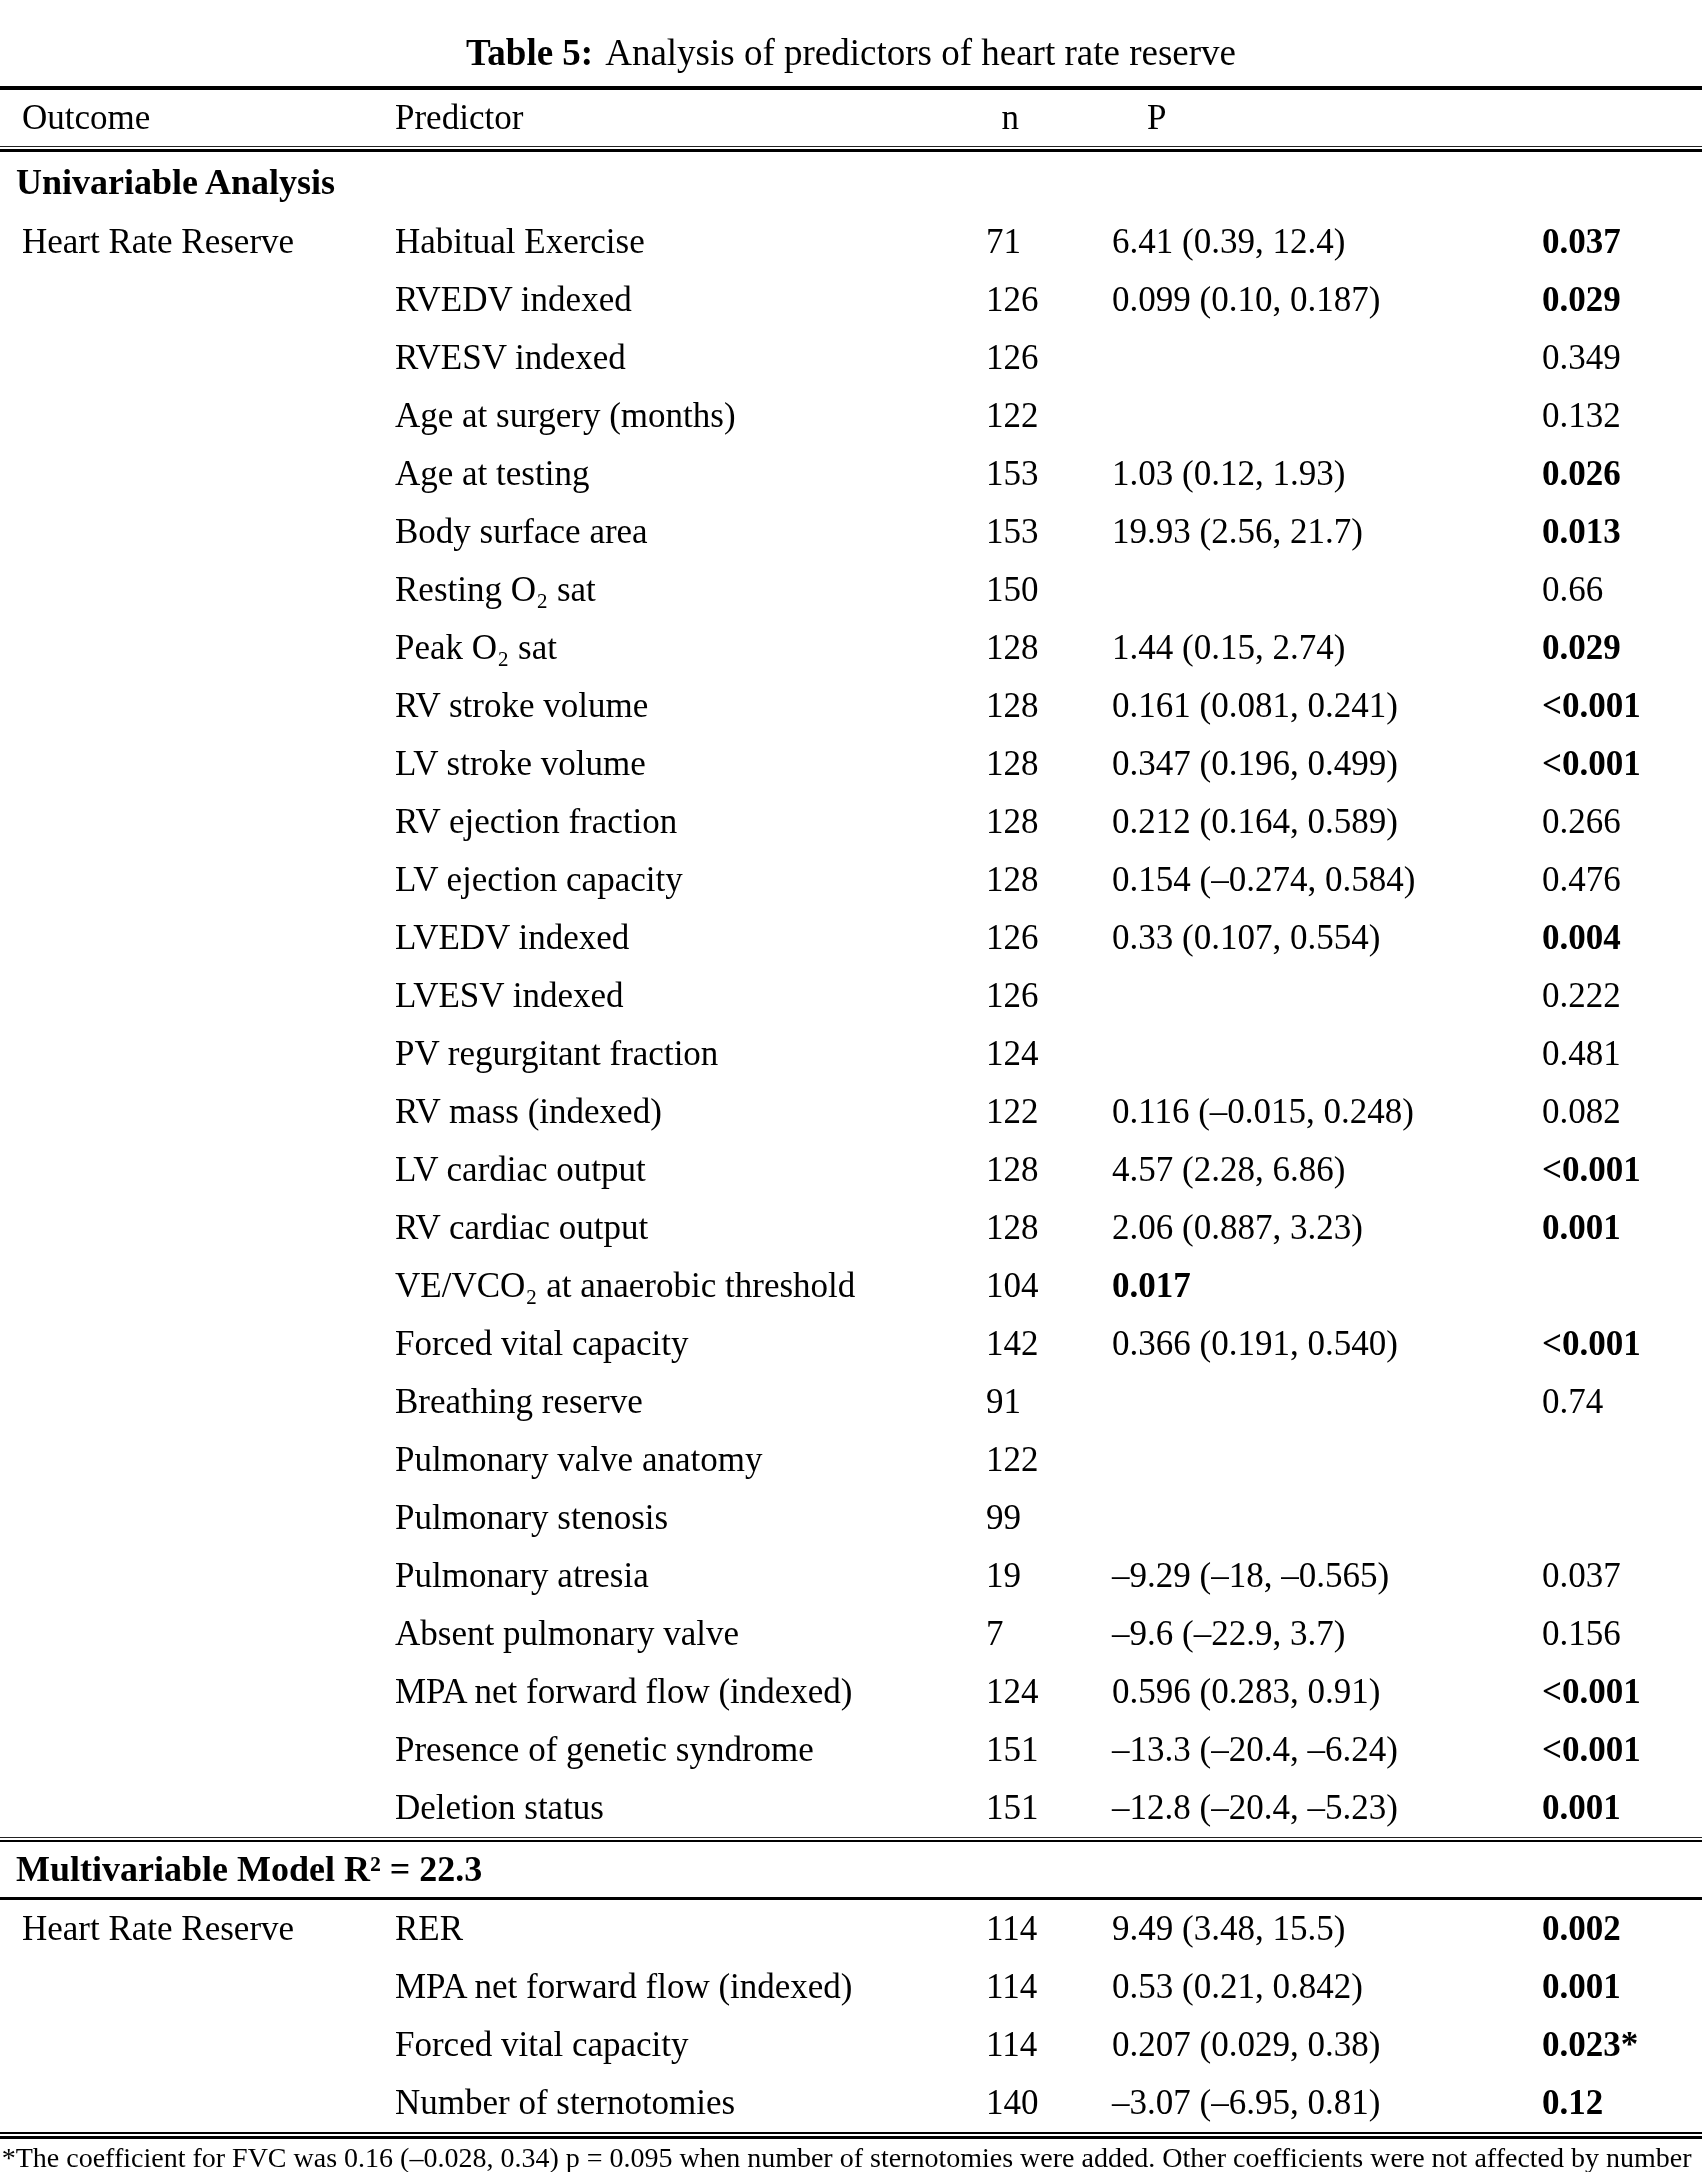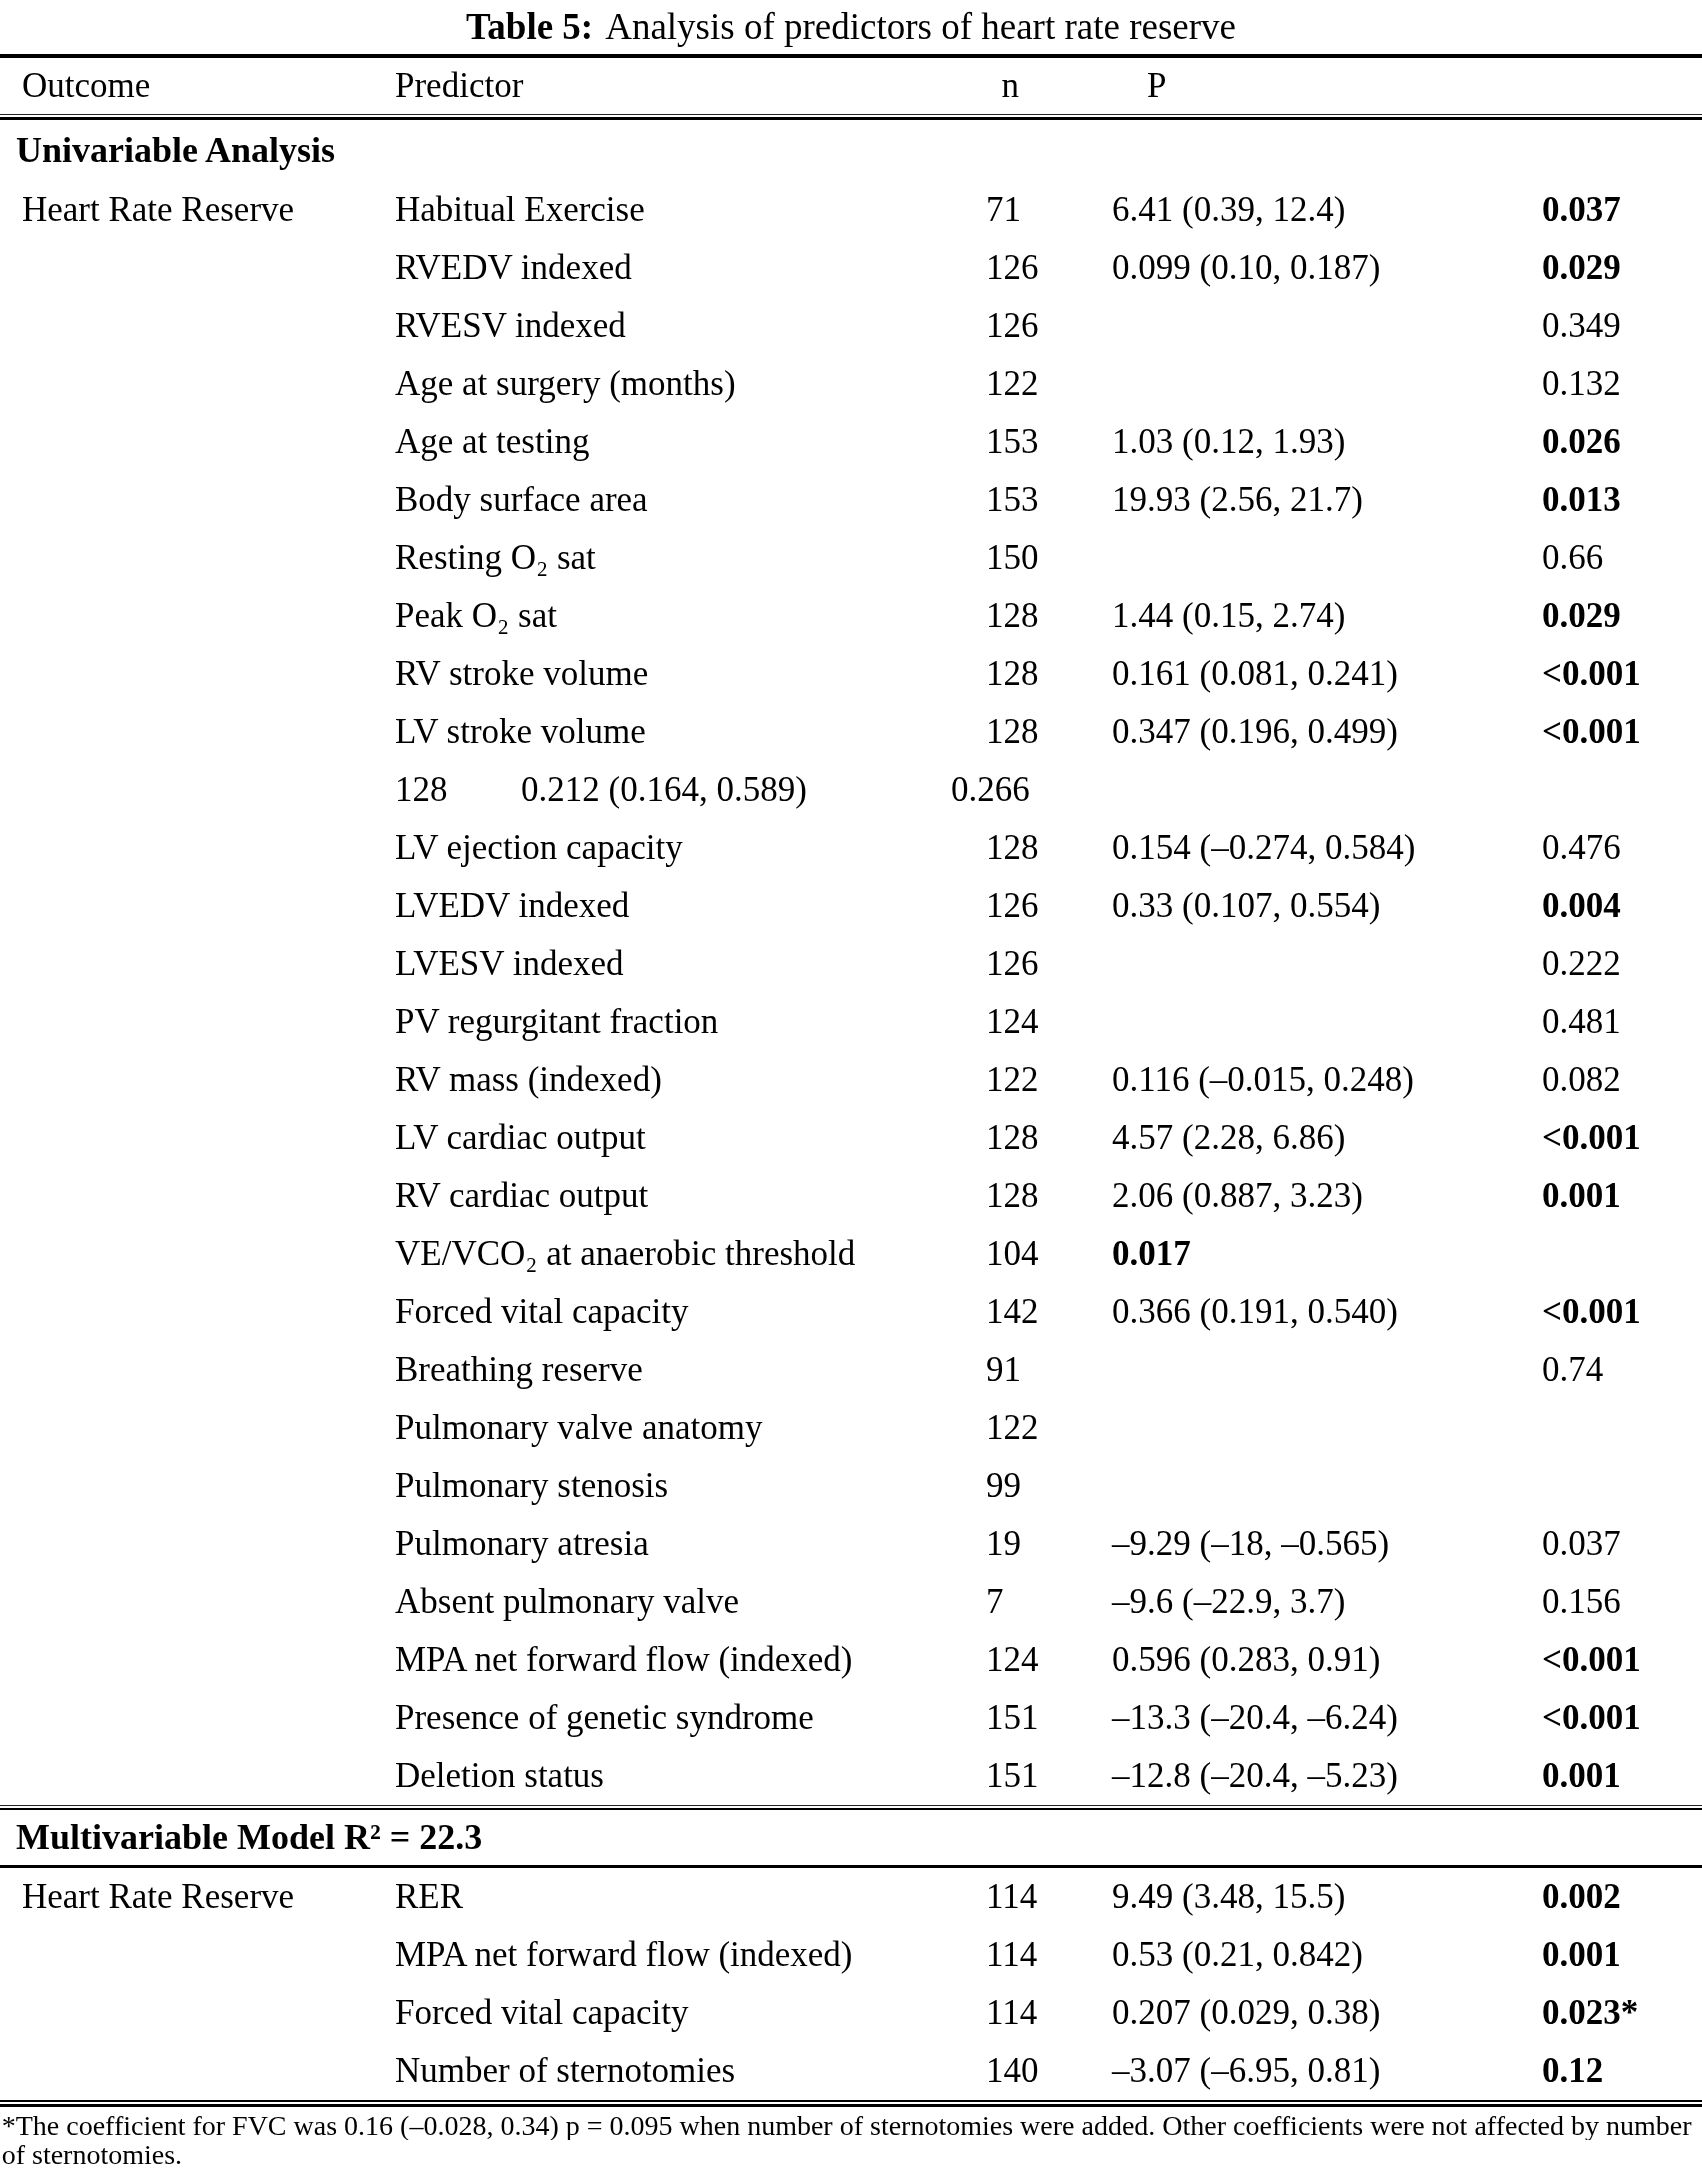--- a/index.html
+++ b/index.html
@@ -12,26 +12,27 @@
     position: relative;
     width: 1702px;
     height: 2177px;
     overflow: hidden;
     font-family: "Liberation Serif", "DejaVu Serif", serif;
     font-size: 35px;
     background: #ffffff;
   }
   .title {
     height: 53px;
-    padding-top: 1px;
+    padding-top: 13px;
     display: flex;
     justify-content: center;
-    align-items: center;
+    align-items: flex-start;
     font-size: 37px;
     line-height: 1.1;
+    margin-top: 20px;
   }
   .title .tnum { font-weight: bold; margin-right: 12px; }
 
   .rule { width: 100%; box-sizing: border-box; }
   .rule-top    { height: 3.5px; background: #000; }
   .rule-double-a { height: 6px; border-top: 1.7px solid #222; border-bottom: 3.5px solid #000; background: #fff; }
   .rule-double-b { height: 5.2px; border-top: 1.7px solid #222; border-bottom: 2.6px solid #000; background: #fff; }
   .rule-single { height: 3.5px; background: #000; }
   .rule-bottom { height: 7px; border-top: 2.6px solid #000; border-bottom: 3.5px solid #000; background: #fff; }
 
@@ -152,20 +153,21 @@
   </div>
       <div class="row data-row">
     <div class="cell col-outcome"></div>
     <div class="cell col-predictor">LV stroke volume</div>
     <div class="cell col-n">128</div>
     <div class="cell col-coef">0.347 (0.196, 0.499)</div>
     <div class="cell col-p strong">&lt;0.001</div>
   </div>
       <div class="row data-row">
     <div class="cell col-outcome"></div>
+    <div class="cell col-predictor">RV ejection fraction</div>
     <div class="cell col-n">128</div>
     <div class="cell col-coef">0.212 (0.164, 0.589)</div>
     <div class="cell col-p">0.266</div>
   </div>
       <div class="row data-row">
     <div class="cell col-outcome"></div>
     <div class="cell col-predictor">LV ejection capacity</div>
     <div class="cell col-n">128</div>
     <div class="cell col-coef">0.154 (–0.274, 0.584)</div>
     <div class="cell col-p">0.476</div>

